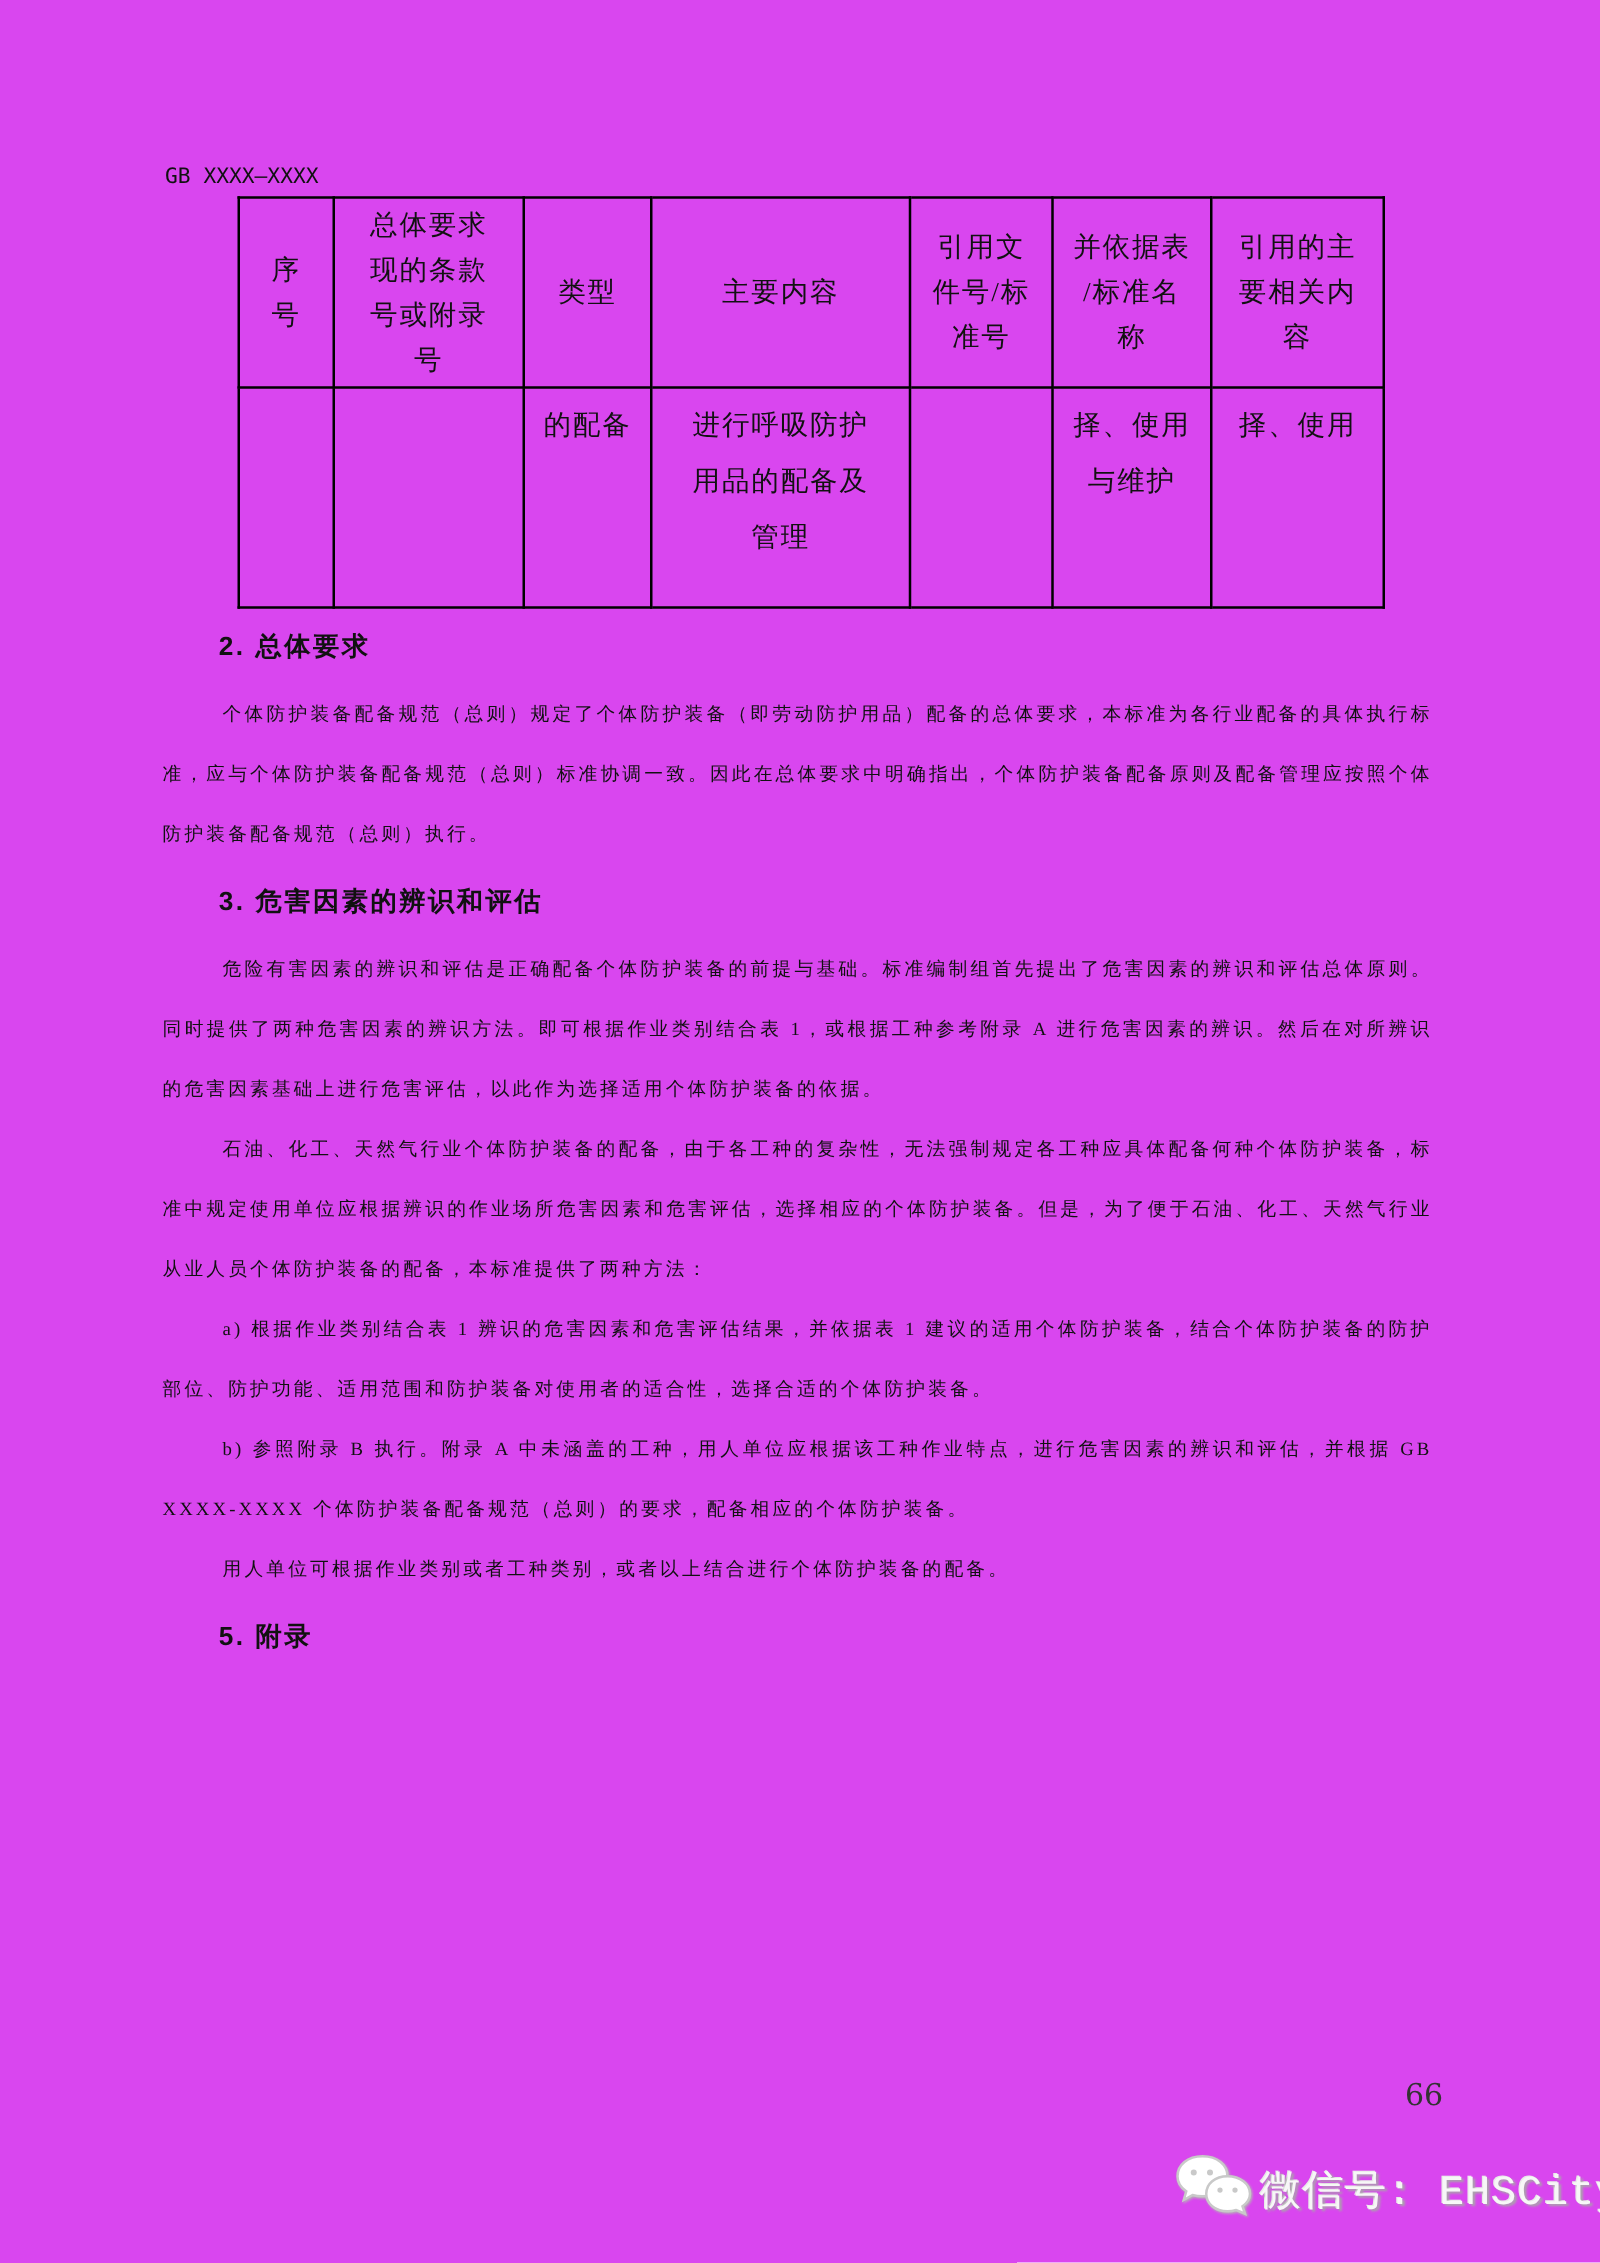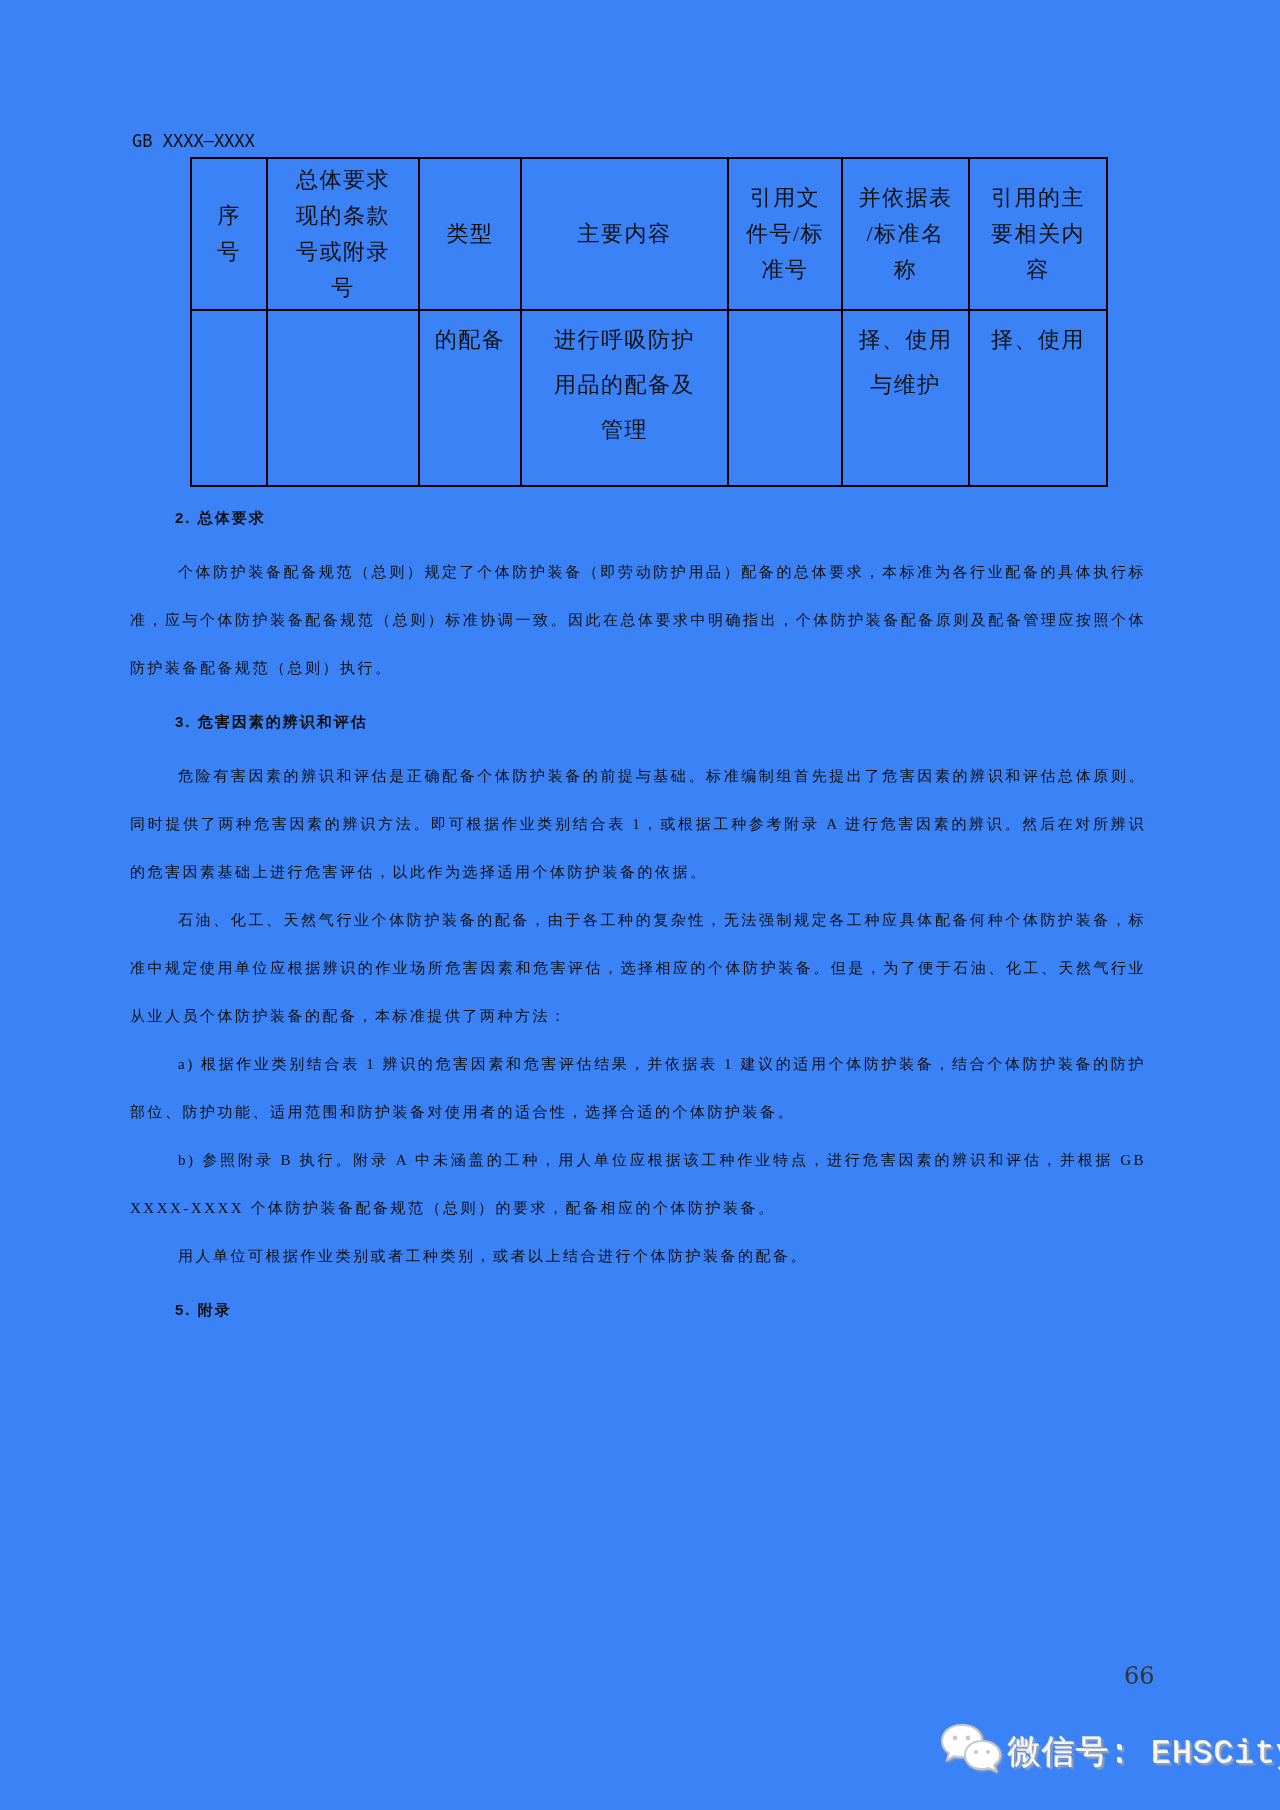--- a/index.html
+++ b/index.html
@@ -1,19 +1,19 @@
 <!DOCTYPE html>
 <html><head>
 <meta charset="utf-8">
 <style>
   html,body{margin:0;padding:0;background:#fff;}
   .page{
     position:relative;
     width:1280px;height:1810px;
-    background:#3b82f6;
+    background:#d946ef;
     font-family:"Liberation Serif","DejaVu Serif",serif;
     color:#111;
     overflow:hidden;
   }
   .doc-code{
     position:absolute;left:132px;top:131px;
     font-family:"DejaVu Sans Mono",monospace;
     font-size:17px;letter-spacing:0px;color:#111;
   }
   table.ref-table{
@@ -39,21 +39,21 @@
   .content p{
     margin:0;
     font-size:15px;
     letter-spacing:2.5px;
     line-height:48px;
     text-align:justify;
     text-indent:48px;
   }
   .content h2{
     margin:6px 0;
-    font-size:15px;
+    font-size:21px;
     font-weight:bold;
     letter-spacing:2px;
     line-height:48px;
     padding-left:45px;
     font-family:"Liberation Sans","DejaVu Sans",sans-serif;
   }
   .page-number{
     position:absolute;left:1124px;top:1662px;
     font-size:24px;color:#333;
     font-family:"DejaVu Serif",serif;

